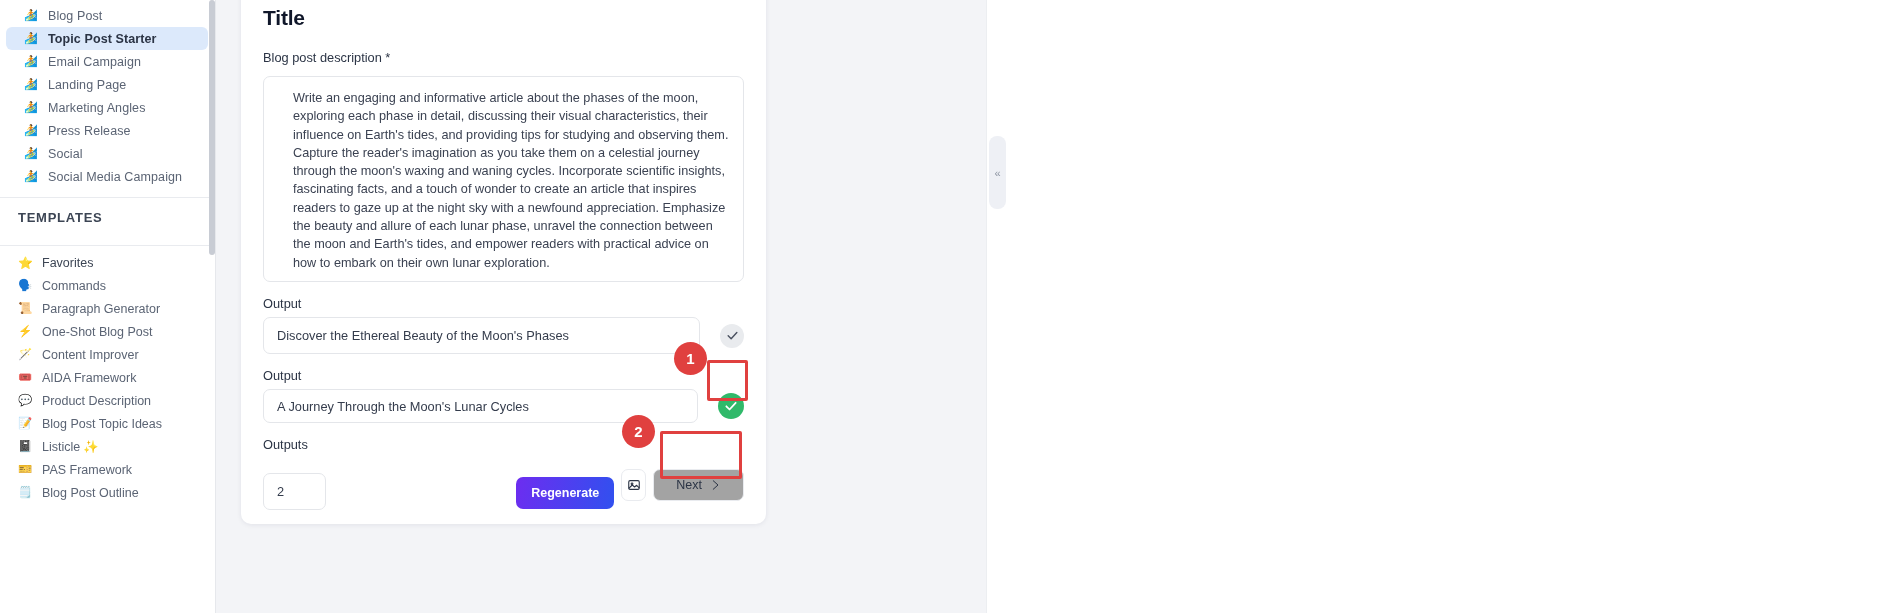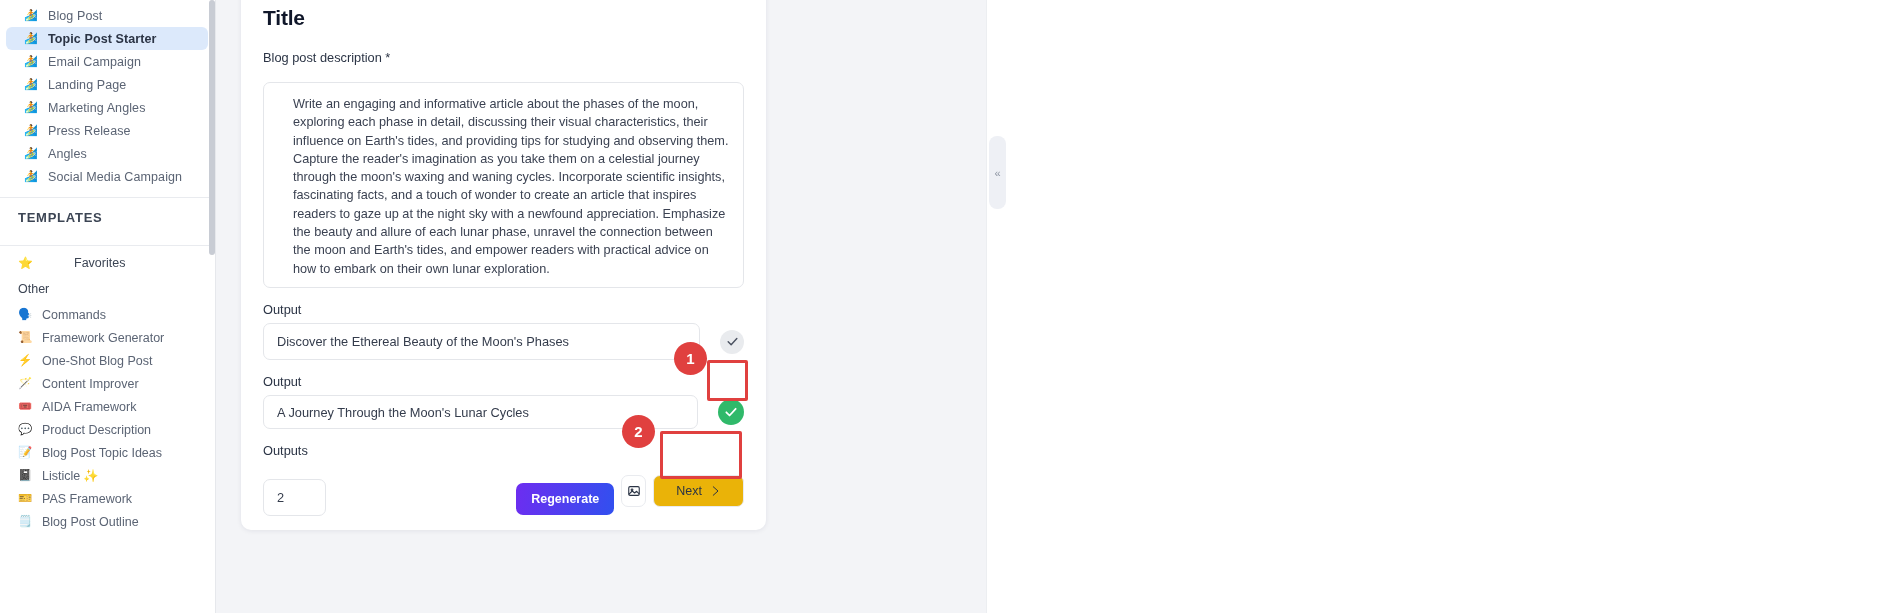--- a/index.html
+++ b/index.html
@@ -83,21 +83,21 @@
   .fav-item {
     display: flex;
     align-items: center;
     gap: 11px;
     padding: 0 0 0 18px;
     height: 22px;
     margin-top: 6px;
     cursor: pointer;
   }
   .fav-item .nav-emoji { font-size: 12px; width: 13px; text-align:center; flex:0 0 13px;}
-  .fav-item .nav-label { font-size: 12.5px; color: #3c4554; margin-left: 32px; }
+  .fav-item .nav-label { font-size: 12.5px; color: #3c4554; }
 
   .tpl-item {
     display: flex;
     align-items: center;
     height: 23px;
     padding: 0 0 0 18px;
     gap: 11px;
     cursor: pointer;
   }
   .tpl-item .nav-emoji {
@@ -152,21 +152,21 @@
     font-weight: bold;
     color: #10172a;
     letter-spacing: -0.2px;
     padding-top: 44px;
   }
 
   .field-label {
     font-size: 12.8px;
     color: #2b3445;
     margin-top: 20px;
-    margin-bottom: 17px;
+    margin-bottom: 11px;
   }
 
   .textarea-box {
     border: 1px solid #e4e6ea;
     border-radius: 7px;
     padding: 12px 14px 12px 29px;
     background: #fff;
     height: 206px;
     overflow: hidden;
   }
@@ -277,21 +277,21 @@
     width: 25px; height: 32px;
     background: #fff;
     border: 1px solid #e9ebef;
     border-radius: 7px;
     display: flex; align-items: center; justify-content: center;
     cursor: pointer;
   }
   .btn-next {
     height: 32px;
     min-width: 63px;
-    background: #eab308;
+    background: #a3a3a3;
     border: 1px solid #e9ebef;
     border-radius: 7px;
     display: flex; align-items: center; justify-content: center;
     gap: 7px;
     padding: 0 22px;
     font-size: 12.5px;
     color: #2b3445;
     cursor: pointer;
   }
 
@@ -378,45 +378,44 @@
     <div class="nav-item">
       <span class="nav-emoji">🏄</span>
       <span class="nav-label">Marketing Angles</span>
     </div>
     <div class="nav-item">
       <span class="nav-emoji">🏄</span>
       <span class="nav-label">Press Release</span>
     </div>
     <div class="nav-item">
       <span class="nav-emoji">🏄</span>
-      <span class="nav-label">Angles</span>
+      <span class="nav-label">Social</span>
     </div>
     <div class="nav-item">
       <span class="nav-emoji">🏄</span>
       <span class="nav-label">Social Media Campaign</span>
     </div>
 
     <div class="section-divider"></div>
     <div class="section-heading">TEMPLATES</div>
     <div class="section-divider"></div>
 
     <div class="fav-item">
       <span class="nav-emoji">⭐</span>
       <span class="nav-label">Favorites</span>
     </div>
 
-    <div class="group-label">Other</div>
 
     <div class="tpl-item">
       <span class="nav-emoji">🗣️</span>
       <span class="nav-label">Commands</span>
     </div>
     <div class="tpl-item">
       <span class="nav-emoji">📜</span>
-      <span class="nav-label">Framework Generator</span>
+      <span class="nav-label">Paragraph Generator</span>
     </div>
     <div class="tpl-item">
       <span class="nav-emoji">⚡</span>
       <span class="nav-label">One-Shot Blog Post</span>
     </div>
     <div class="tpl-item">
       <span class="nav-emoji">🪄</span>
       <span class="nav-label">Content Improver</span>
     </div>
     <div class="tpl-item">

